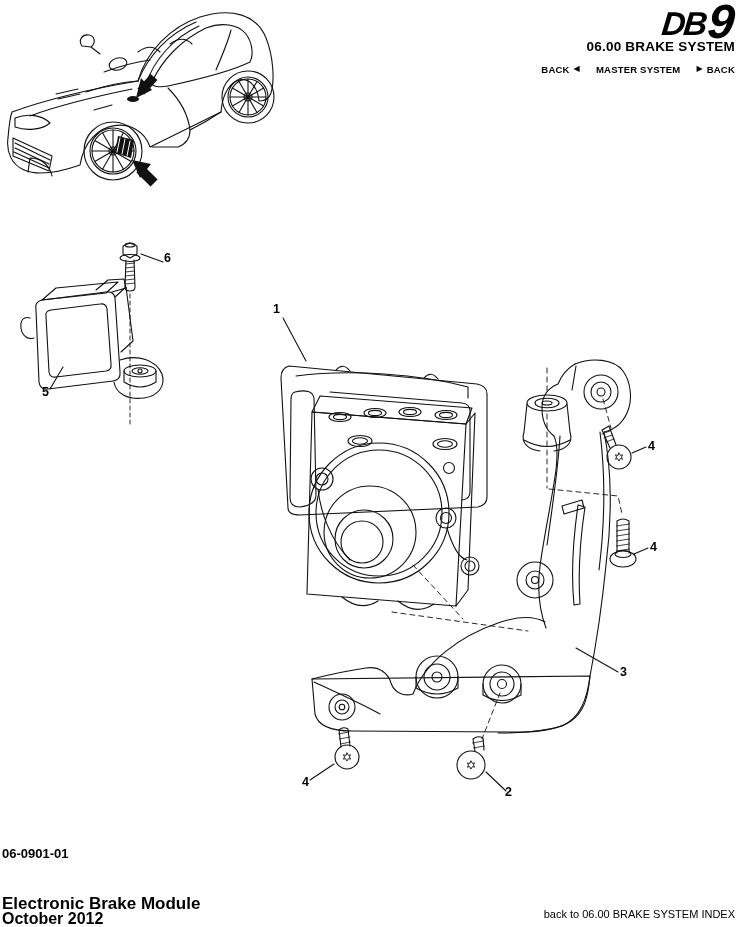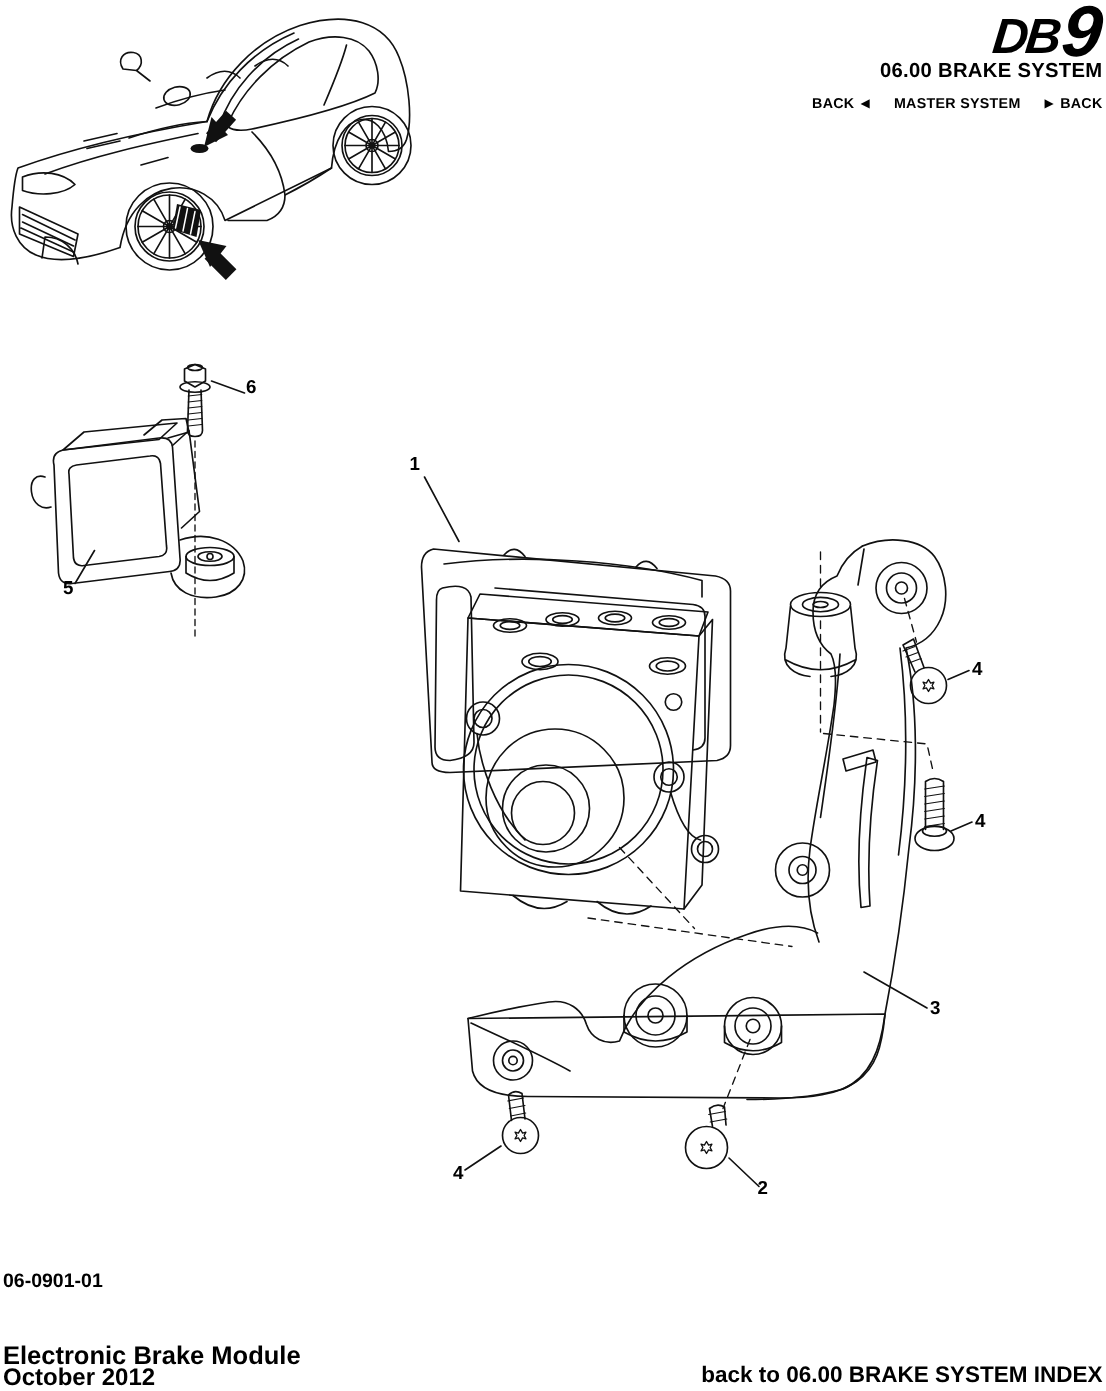--- a/index.html
+++ b/index.html
@@ -17,21 +17,21 @@
   .nav{position:absolute;top:64px;right:2px;display:flex;align-items:center;font-size:9.5px;font-weight:700;letter-spacing:.2px;}
   .nav .arr{font-size:8px;margin:0 4px;position:relative;top:-1px;}
   .nav .gap{width:12px;}
   .nav a{color:#000;text-decoration:none;cursor:pointer;}
   
   .callout{position:absolute;font-size:12.5px;font-weight:700;line-height:1;}
   
   .f-doc{position:absolute;left:2px;top:846px;font-size:13px;font-weight:700;}
   .f-title{position:absolute;left:2px;top:894px;font-size:17px;font-weight:700;}
   .f-date{position:absolute;left:2px;top:910px;font-size:16px;font-weight:700;}
-  .f-link{position:absolute;right:2px;top:908px;font-size:15px;font-weight:700;color:#000;text-decoration:none;cursor:pointer;}
+  .f-link{position:absolute;right:2px;top:908px;font-size:11px;font-weight:400;color:#000;text-decoration:none;cursor:pointer;}
 </style>
 </head>
 <body>
 
 <div class="page">
 
   <div class="logo">
     <span class="db">DB</span>
     <span class="nine">9</span>
   </div>

